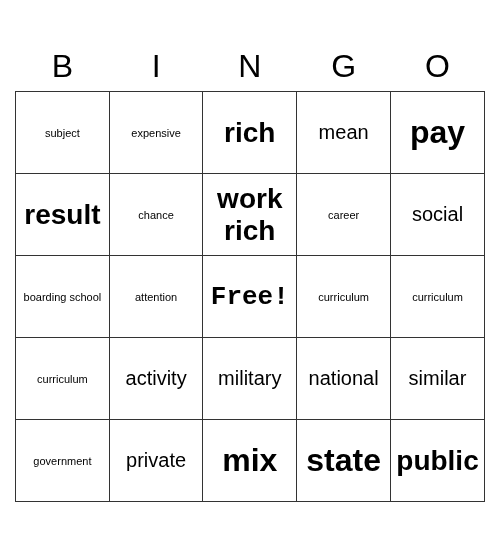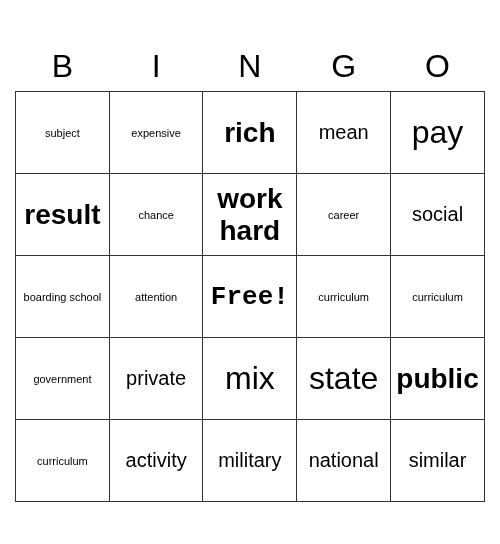--- a/index.html
+++ b/index.html
@@ -50,21 +50,21 @@
       font-size: 20px;
     }
 
     .cell-large {
       font-size: 28px;
       font-weight: bold;
     }
 
     .cell-xlarge {
       font-size: 32px;
-      font-weight: normal;
+      font-weight: bold;
     }
 
     .cell-free {
       font-size: 26px;
       font-weight: bold;
       font-family: Liberation Mono, monospace;
     }
   </style>
 </head>
 <body>
@@ -83,39 +83,39 @@
   <tr>
         <td class="cell-small">subject</td>
         <td class="cell-small">expensive</td>
         <td class="cell-large">rich</td>
         <td class="cell-medium">mean</td>
         <td class="cell-xlarge">pay</td>
       </tr>
       <tr>
         <td class="cell-large">result</td>
         <td class="cell-small">chance</td>
-        <td class="cell-large">work hard</td>
+        <td class="cell-large">work rich</td>
         <td class="cell-small">career</td>
         <td class="cell-medium">social</td>
       </tr>
       <tr>
         <td class="cell-small">boarding school</td>
         <td class="cell-small">attention</td>
         <td class="cell-free">Free!</td>
         <td class="cell-small">curriculum</td>
         <td class="cell-small">curriculum</td>
       </tr>
       <tr>
+        <td class="cell-small">curriculum</td>
+        <td class="cell-medium">activity</td>
+        <td class="cell-medium">military</td>
+        <td class="cell-medium">national</td>
+        <td class="cell-medium">similar</td>
+      </tr>
+      <tr>
         <td class="cell-small">government</td>
         <td class="cell-medium">private</td>
         <td class="cell-xlarge">mix</td>
         <td class="cell-xlarge">state</td>
         <td class="cell-large">public</td>
       </tr>
-      <tr>
-        <td class="cell-small">curriculum</td>
-        <td class="cell-medium">activity</td>
-        <td class="cell-medium">military</td>
-        <td class="cell-medium">national</td>
-        <td class="cell-medium">similar</td>
-      </tr>
     </tbody>
 </table>
 
 </body></html>

